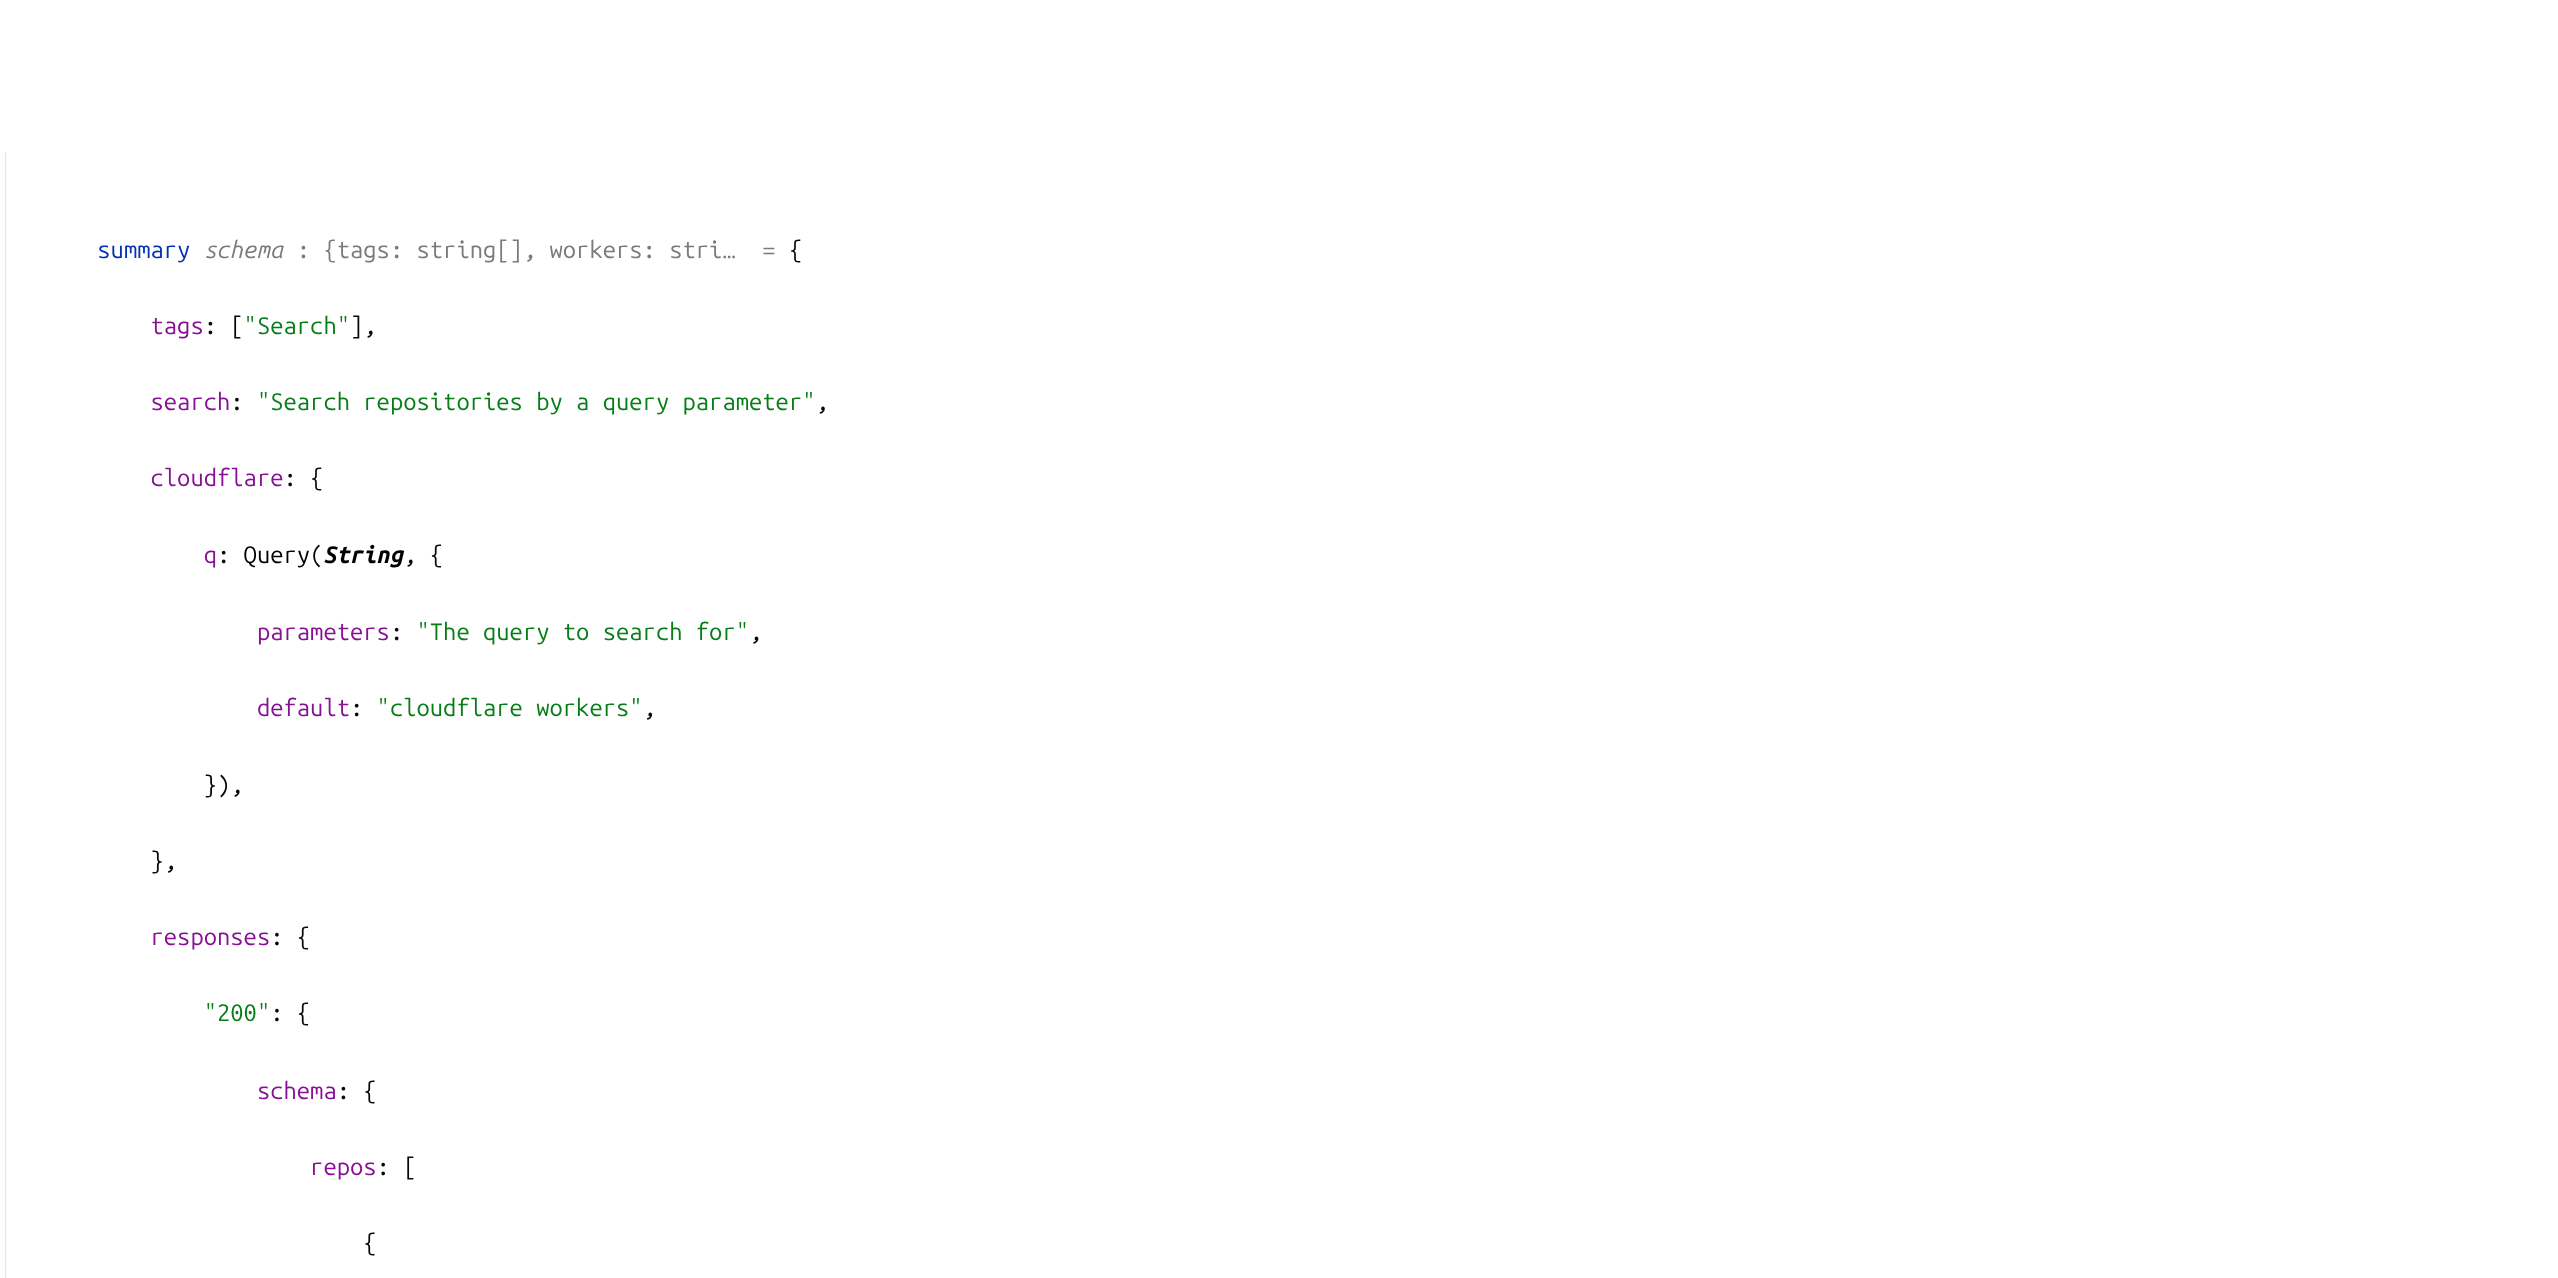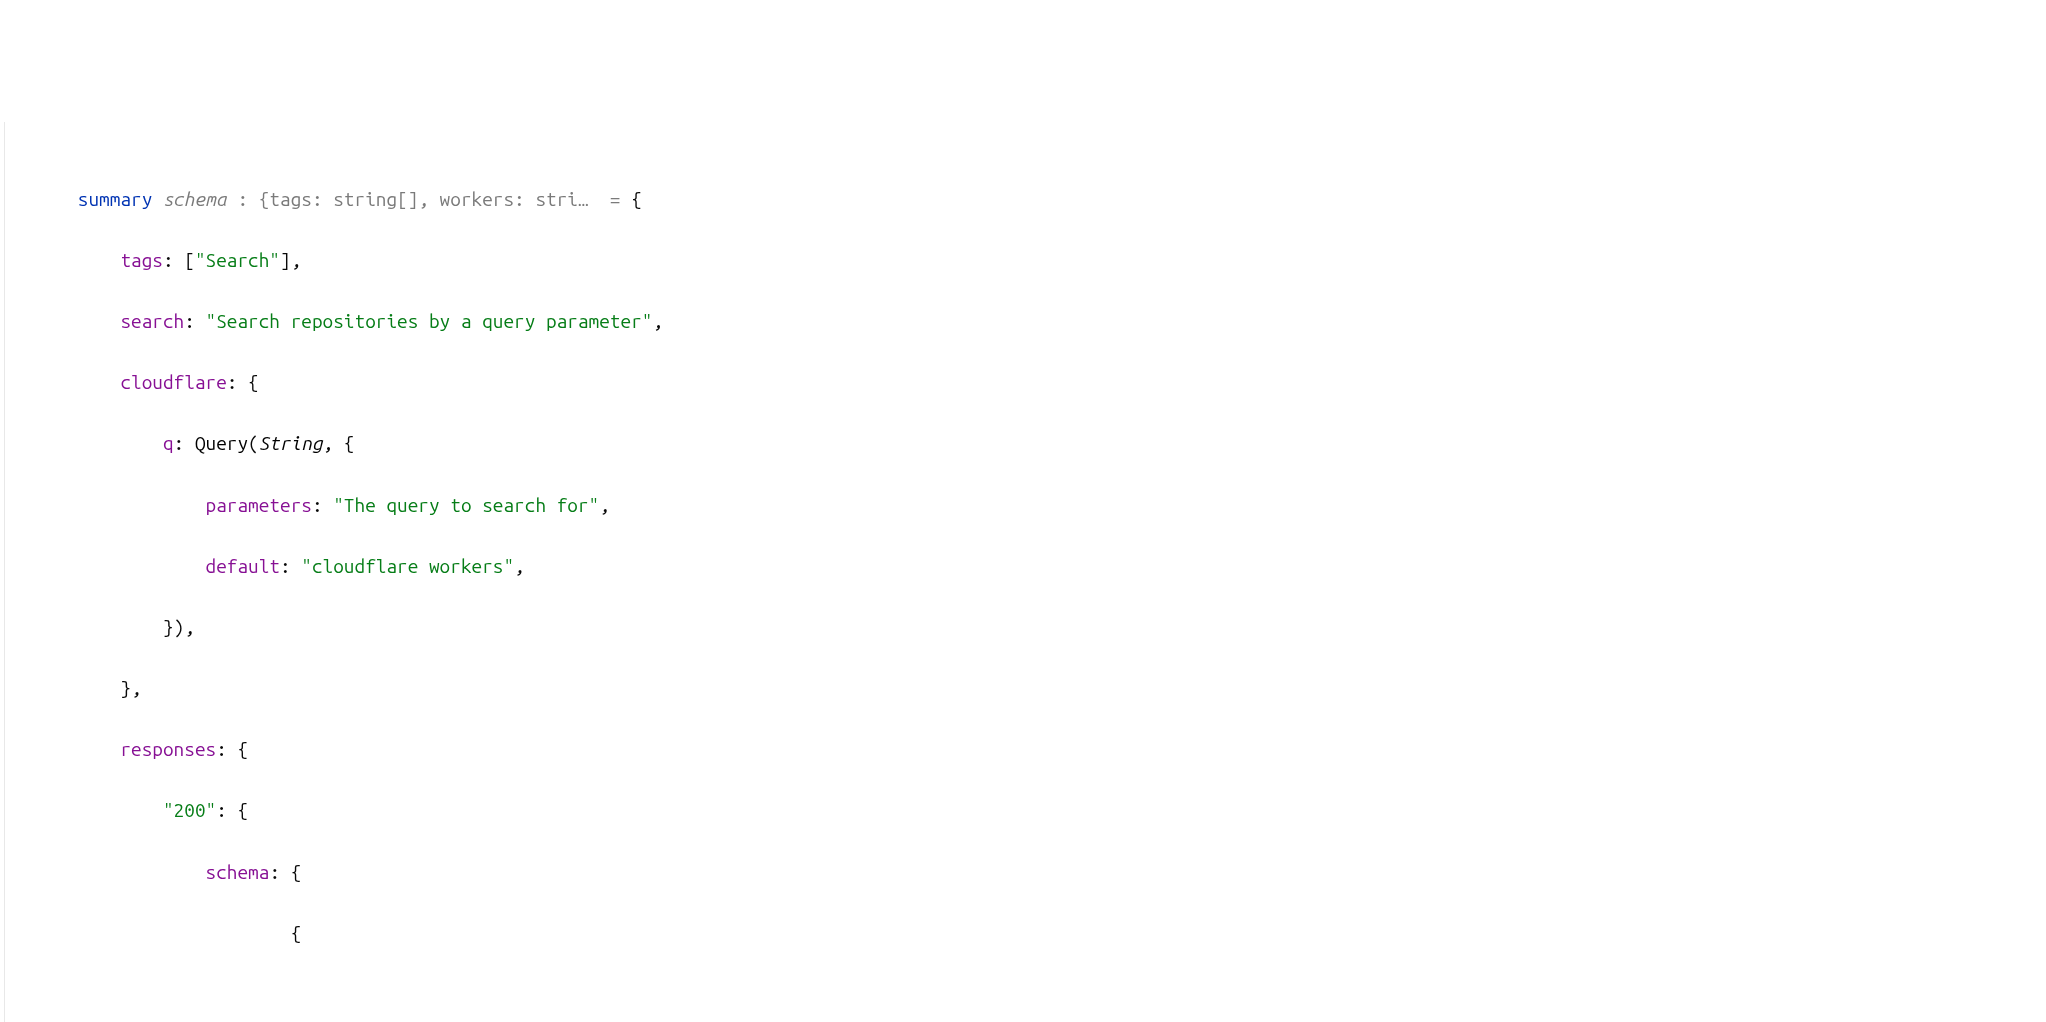--- a/index.html
+++ b/index.html
@@ -26,21 +26,21 @@
   }
   .line {
     display: block;
     padding-left: 10px;
   }
   .kw { color: #0033b3; }
   .type-hint { color: #7a7a7a; font-style: normal; }
   .type-hint-italic { color: #7a7a7a; font-style: italic; }
   .punct { color: #080808; }
   .str { color: #067d17; }
-  .param-italic { color: #000000; font-style: italic; }
+  .param-italic { color: #000000; font-style: italic; font-weight: bold; }
   .func { color: #000000; }
   .obj-key { color: #871094; }
 </style>
 </head>
 <body>
 
 
 
 <div class="code-editor">
 <div class="gutter-line"></div>
@@ -49,20 +49,21 @@
 <span class="line">          <span class="obj-key">search</span><span class="punct">: </span><span class="str">"Search repositories by a query parameter"</span><span class="punct">,</span></span>
 <span class="line">          <span class="obj-key">cloudflare</span><span class="punct">: {</span></span>
 <span class="line">              <span class="obj-key">q</span><span class="punct">: </span><span class="func">Query</span><span class="punct">(</span><span class="param-italic">String</span><span class="punct">, {</span></span>
 <span class="line">                  <span class="obj-key">parameters</span><span class="punct">: </span><span class="str">"The query to search for"</span><span class="punct">,</span></span>
 <span class="line">                  <span class="obj-key">default</span><span class="punct">: </span><span class="str">"cloudflare workers"</span><span class="punct">,</span></span>
 <span class="line">              <span class="punct">}),</span></span>
 <span class="line">          <span class="punct">},</span></span>
 <span class="line">          <span class="obj-key">responses</span><span class="punct">: {</span></span>
 <span class="line">              <span class="str">"200"</span><span class="punct">: {</span></span>
 <span class="line">                  <span class="obj-key">schema</span><span class="punct">: {</span></span>
+<span class="line">                      <span class="obj-key">repos</span><span class="punct">: [</span></span>
 <span class="line">                          <span class="punct">{</span></span>
 
 
 
 
 
 
 
 
 

